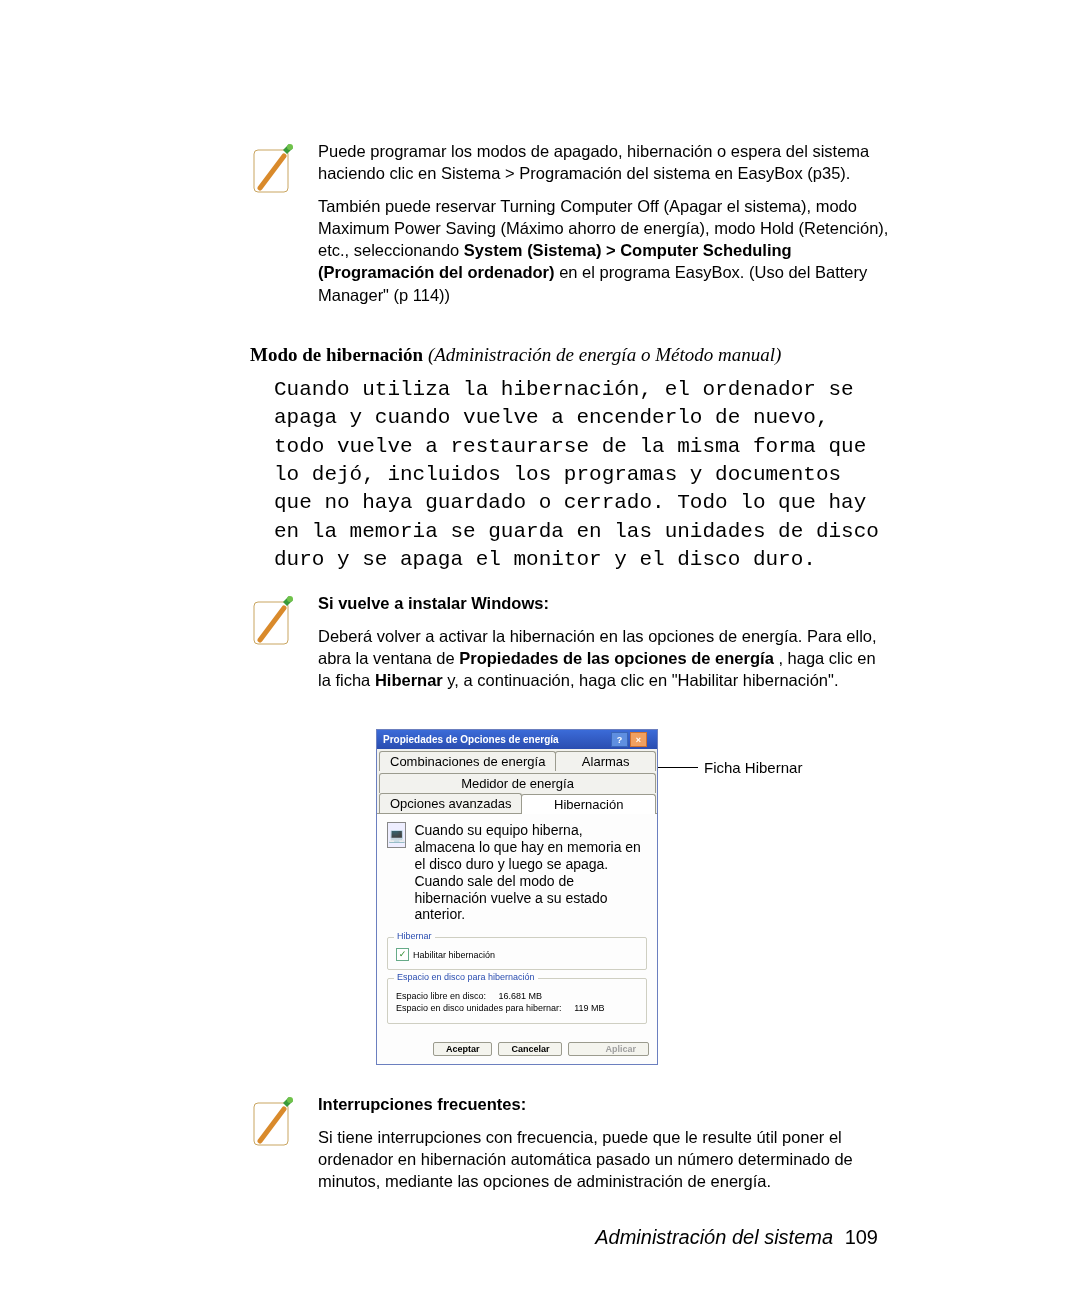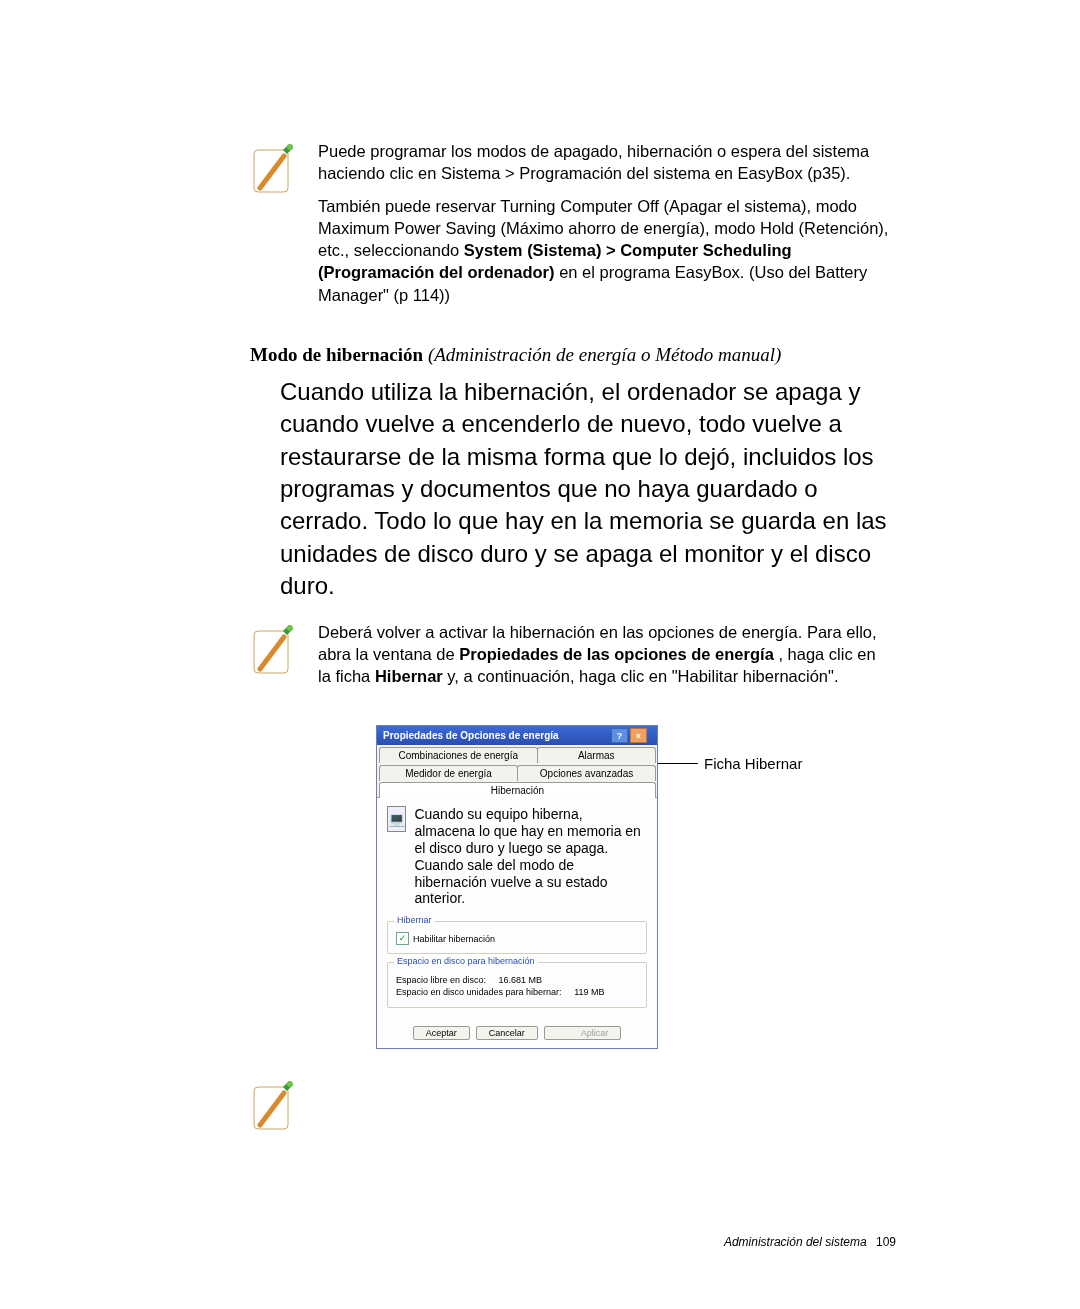--- a/index.html
+++ b/index.html
@@ -35,24 +35,24 @@
   .note-text b { font-weight: bold; }
   h3.section-title {
     font-family: "Times New Roman", Times, serif;
     font-weight: normal;
     font-size: 19px;
     margin: 24px 0 10px 0;
   }
   h3.section-title .bold { font-weight: bold; }
   h3.section-title .ital { font-style: italic; }
   .body-para {
-    font-family: Liberation Sans, sans-serif;
-    font-size: 24px;
+    font-family: Liberation Mono, monospace;
+    font-size: 21px;
     line-height: 1.35;
-    margin: 0 0 18px 30px;
+    margin: 0 0 18px 24px;
   }
   .sub-title {
     font-weight: bold;
     font-size: 16.5px;
     margin: 0 0 2px 0;
   }
   .figure-area {
     display: flex;
     align-items: flex-start;
     justify-content: flex-start;
@@ -89,21 +89,21 @@
     padding: 2px 2px 0 2px;
     gap: 0;
     background:#f2f2ee;
     flex-wrap: wrap;
   }
   .tab {
     border: 1px solid #9b9b8e;
     border-bottom: none;
     background: #f2f2ee;
     padding: 2px 10px;
-    font-size: 10px;
+    font-size: 13px;
     margin-right: -1px;
     border-radius: 3px 3px 0 0;
     white-space: nowrap;
   }
   .tab.row2 { flex: 1; text-align:center;}
   .tab.active {
     background: #ffffff;
     position: relative;
     top: 1px;
   }
@@ -132,38 +132,39 @@
     color:#2a4db0; font-size:9px;
   }
   .chk-row { display:flex; align-items:center; gap:4px; font-size:9px;}
   .chk {
     width:11px;height:11px;border:1px solid #6a8; background:#fff;
     display:flex;align-items:center;justify-content:center;
     color:#2a8a2a;font-size:9px;line-height:1;
   }
   .kv { font-size:9px; margin:2px 0; }
   .dialog-footer {
-    display:flex; justify-content:center; gap:6px;
+    display:flex; justify-content:flex-end; gap:6px;
     padding: 4px 8px 8px 8px;
+    font-weight: bold;
   }
   .dlg-btn {
     border:1px solid #9b9b8e; background:#f4f4ee;
     padding: 1px 12px; font-size:9px; border-radius:2px;
   }
   .dlg-btn.disabled { color:#a0a0a0;padding-left:36px; }
   .callout {
     display:flex; align-items:center; margin-top: 30px;
   }
   .callout-line {
     width: 40px; height: 1px; background:#000; margin-right:6px;
   }
   .callout-text { font-size:15px; }
   .page-footer {
-    position:absolute; bottom: 60px; right: 184px;
-    font-style: italic; font-size: 12px;
+    position:absolute; bottom: 60px; right: 202px;
+    font-style: italic; font-size: 20px;
   }
   .page-footer .num { font-style: normal; margin-left: 6px;}
 </style>
 </head>
 <body>
 
 <div class="page">
 
   <div class="note-block">
     <div class="note-icon">
@@ -192,20 +193,21 @@
   <div class="note-block">
     <div class="note-icon">
       <svg width="46" height="52" viewBox="0 0 46 52">
         <rect x="4" y="6" width="34" height="42" rx="4" fill="#fff" stroke="#c9a560" stroke-width="1"></rect>
         <path d="M10 44 L34 12" stroke="#d98a2b" stroke-width="5" stroke-linecap="round"></path>
         <path d="M33 6 L39 0 L43 4 L37 10 Z" fill="#3a9a3a"></path>
         <circle cx="40" cy="3" r="3" fill="#6fc24a"></circle>
       </svg>
     </div>
     <div class="note-text">
+      <p class="sub-title">Si vuelve a instalar Windows:</p>
       <p>
         <span>Deberá volver a activar la hibernación en las opciones de energía. Para ello, abra la ventana de </span>
         <b>Propiedades de las opciones de energía</b>
         <span> , haga clic en la ficha </span>
         <b>Hibernar</b>
         <span> y, a continuación, haga clic en "Habilitar hibernación".</span>
       </p>
     </div>
   </div>
 
@@ -267,20 +269,24 @@
 
   <div class="note-block">
     <div class="note-icon">
       <svg width="46" height="52" viewBox="0 0 46 52">
         <rect x="4" y="6" width="34" height="42" rx="4" fill="#fff" stroke="#c9a560" stroke-width="1"></rect>
         <path d="M10 44 L34 12" stroke="#d98a2b" stroke-width="5" stroke-linecap="round"></path>
         <path d="M33 6 L39 0 L43 4 L37 10 Z" fill="#3a9a3a"></path>
         <circle cx="40" cy="3" r="3" fill="#6fc24a"></circle>
       </svg>
     </div>
+    <div class="note-text">
+      <p class="sub-title">Interrupciones frecuentes:</p>
+      <p>Si tiene interrupciones con frecuencia, puede que le resulte útil poner el ordenador en hibernación automática pasado un número determinado de minutos, mediante las opciones de administración de energía.</p>
+    </div>
   </div>
 
   <div class="page-footer">
     <span>Administración del sistema</span>
     <span class="num">109</span>
   </div>
 
 </div>
 
 </body></html>

